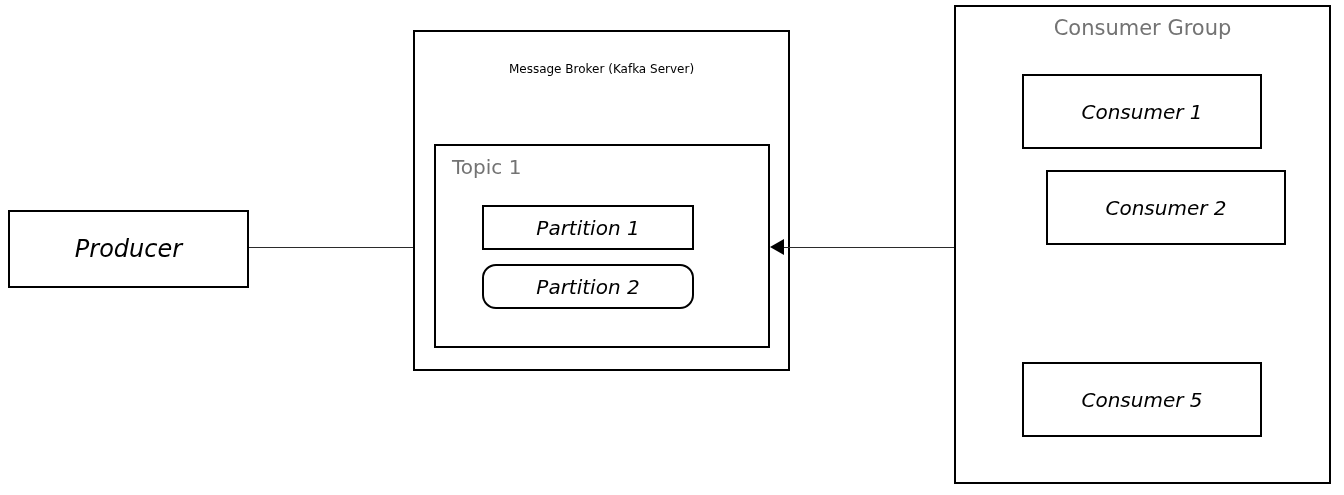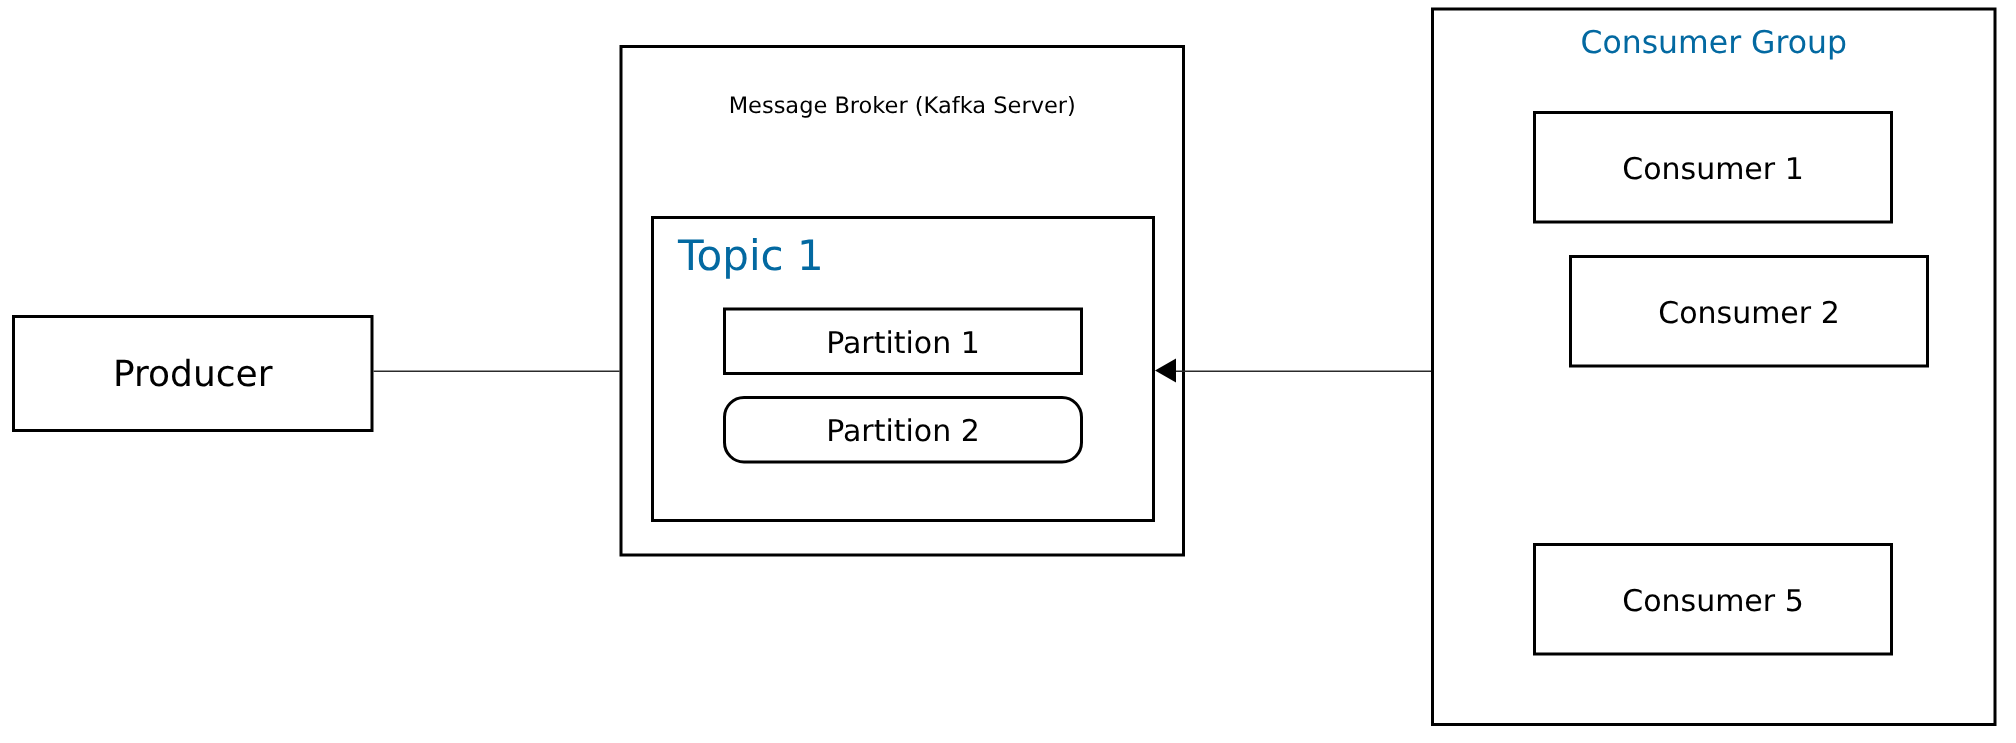--- a/index.html
+++ b/index.html
@@ -19,21 +19,21 @@
     overflow: hidden;
   }
   .box {
     position: absolute;
     box-sizing: border-box;
     border: 2px solid #000000;
     background: #ffffff;
   }
   .label {
     position: absolute;
-    color: #0369a1;
+    color: #737373;
     white-space: nowrap;
     line-height: 1;
   }
   .centered-label {
     position: absolute;
     left: 0;
     right: 0;
     text-align: center;
     color: #000000;
     white-space: nowrap;
@@ -42,60 +42,61 @@
   .box-text {
     position: absolute;
     left: 0;
     right: 0;
     top: 50%;
     transform: translateY(-50%);
     text-align: center;
     color: #000000;
     white-space: nowrap;
     line-height: 1;
+    font-style: italic;
   }
 
   
   #producer-box {
     left: 8px;
     top: 210px;
     width: 241px;
     height: 78px;
   }
   #producer-box .box-text { font-size: 24px; }
 
   
   #broker-box {
     left: 413px;
     top: 30px;
     width: 377px;
     height: 341px;
   }
   #broker-title {
     top: 63px;
-    font-size: 15px;
+    font-size: 12px;
   }
 
   
   #topic-box {
     left: 434px;
     top: 144px;
     width: 336px;
     height: 204px;
   }
   #topic-title {
     left: 452px;
     top: 157px;
-    font-size: 28px;
+    font-size: 20px;
   }
 
   
   .partition-box {
     left: 482px;
-    width: 240px;
+    width: 212px;
     height: 45px;
   }
   #partition-1 { top: 205px; }
   #partition-2 { top: 264px; border-radius: 14px; }
   .partition-box .box-text { font-size: 20px; }
 
   
   #consumer-group-box {
     left: 954px;
     top: 5px;

